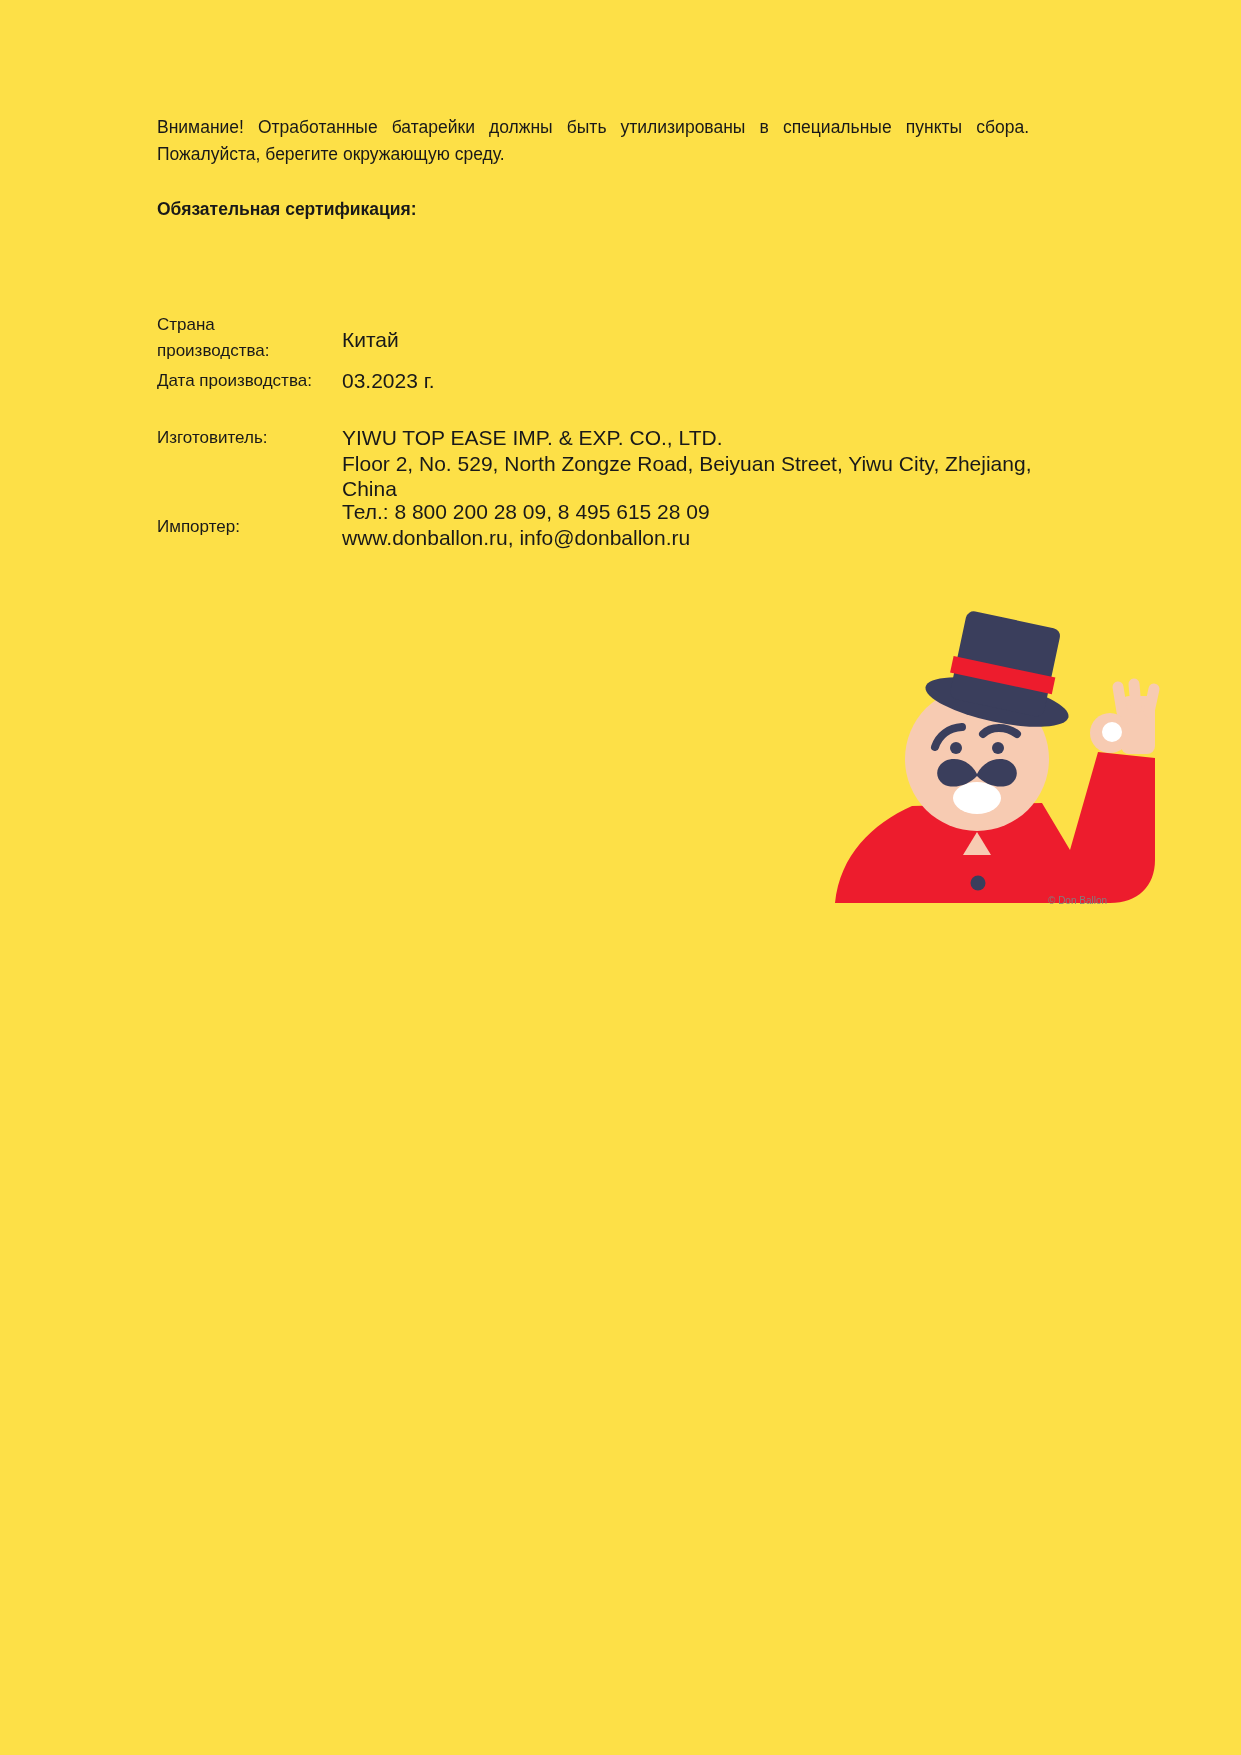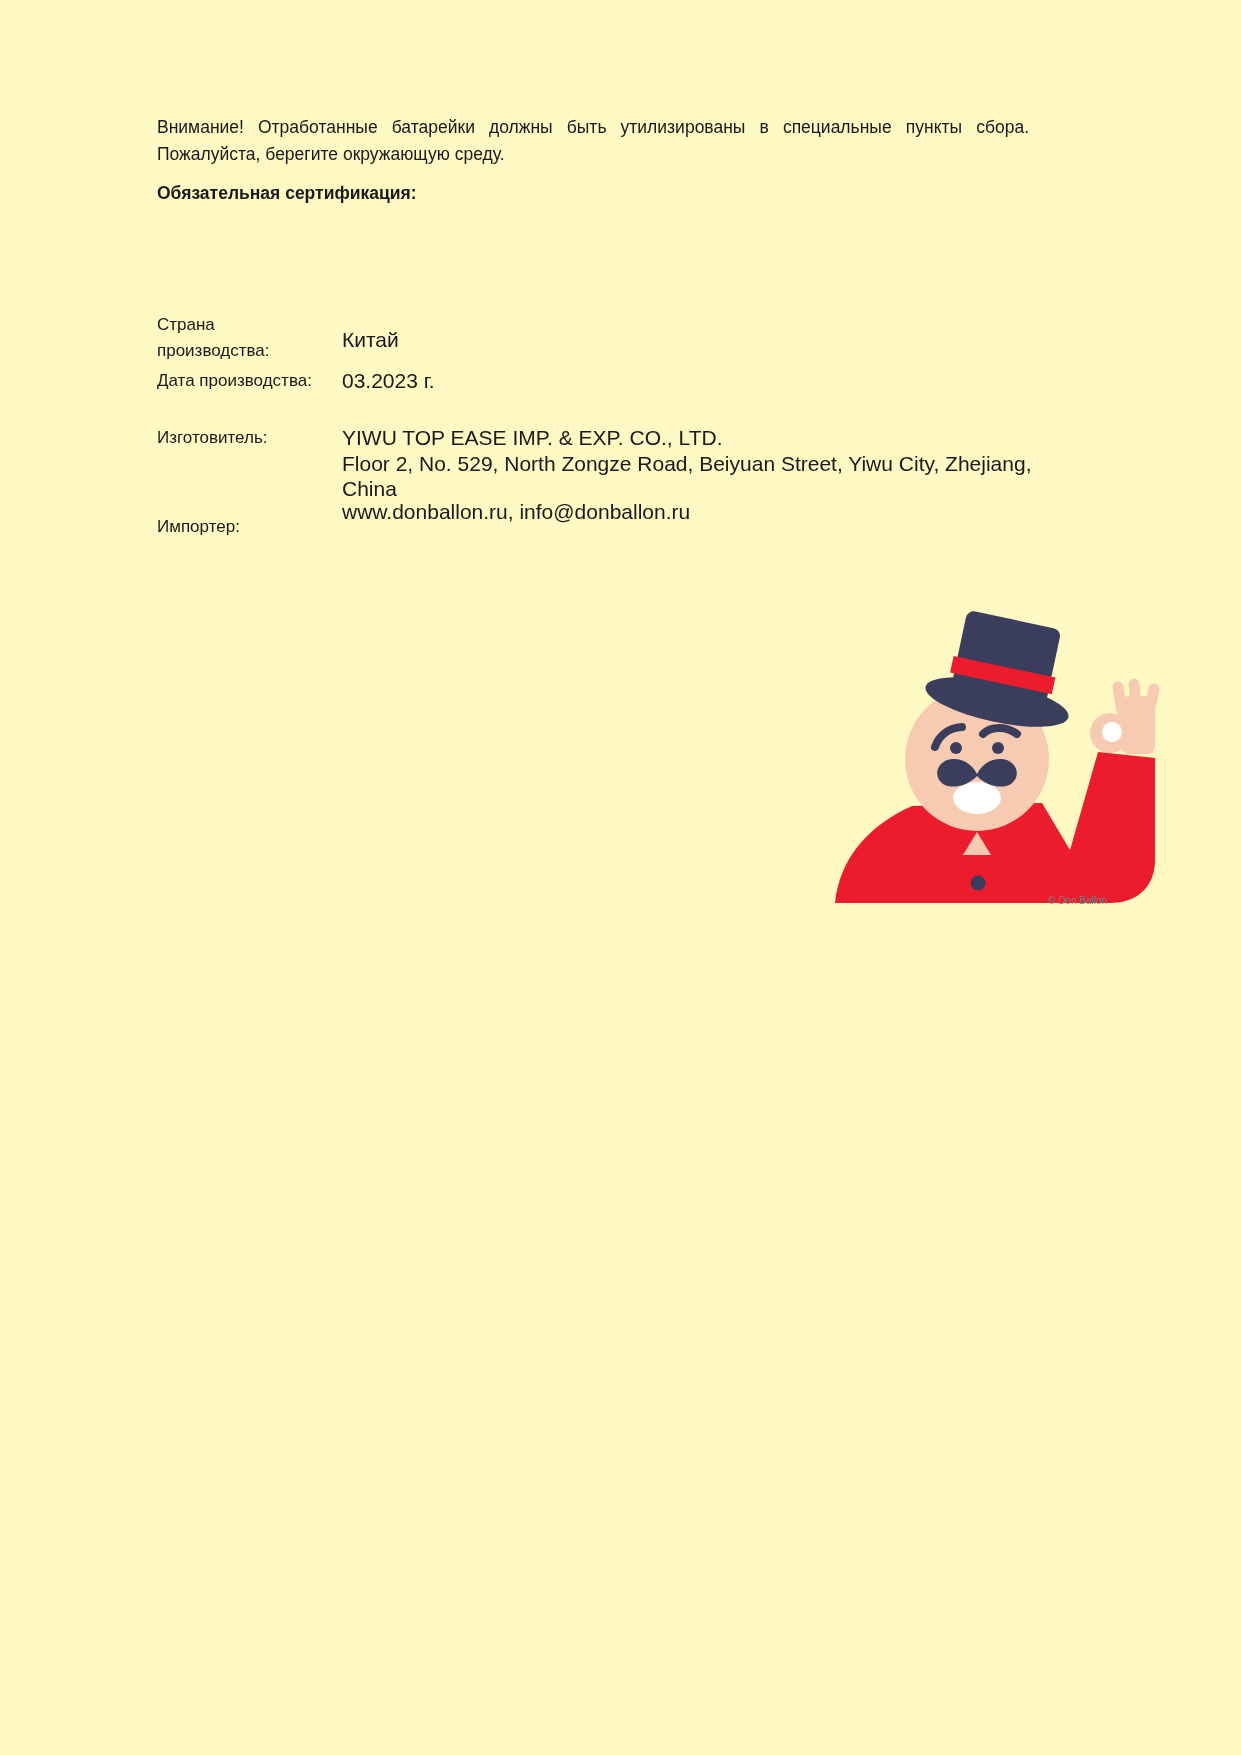--- a/index.html
+++ b/index.html
@@ -1,19 +1,19 @@
 <!DOCTYPE html>
 <html><head>
 <meta charset="utf-8">
 <style>
   html,body{margin:0;padding:0;background:#fff;}
   .page{
     position:relative;
     width:1241px;height:1755px;
-    background:#fef9c3;
+    background:#fde047;
     font-family:"Liberation Sans", sans-serif;
     color:#191919;
     overflow:hidden;
   }
   .para{
     position:absolute;
     left:157px;width:872px;
     font-size:17.5px;line-height:27px;
     text-align:justify;
   }
@@ -46,37 +46,38 @@
     white-space:nowrap;
   }
 </style>
 </head>
 <body>
 
 <div class="page">
 
   <div class="para" style="top:114px;">Внимание! Отработанные батарейки должны быть утилизированы в специальные пункты сбора. Пожалуйста, берегите окружающую среду.</div>
 
-  <div class="heading" style="top:182px;">Обязательная сертификация:</div>
+  <div class="heading" style="top:198px;">Обязательная сертификация:</div>
 
 
   <div class="row-label" style="top:312px;width:160px;">Страна производства:</div>
   <div class="row-value" style="top:327px;">Китай</div>
 
   <div class="row-label" style="top:368px;width:250px;">Дата производства:</div>
   <div class="row-value" style="top:368px;">03.2023 г.</div>
 
   <div class="row-label" style="top:425px;width:250px;">Изготовитель:</div>
   <div class="row-value" style="top:425px;">
     <div>YIWU TOP EASE IMP. &amp; EXP. CO., LTD.</div>
     <div>Floor 2, No. 529, North Zongze Road, Beiyuan Street, Yiwu City, Zhejiang, China</div>
   </div>
 
   <div class="row-label" style="top:514px;width:250px;">Импортер:</div>
   <div class="row-value" style="top:499px;">
+    <div>Тел.: 8 800 200 28 09, 8 495 615 28 09</div>
     <div>www.donballon.ru, info@donballon.ru</div>
   </div>
 
   <svg class="mascot" viewBox="0 0 460 375">
 
     <g>
       <rect x="381" y="156" width="34" height="58" rx="8" fill="#F7CBB2"></rect>
       <path d="M382,172 L378,147" fill="none" stroke-width="11" stroke-linecap="round" stroke="#F7CBB2"></path>
       <path d="M396,168 L394,144" fill="none" stroke-width="11" stroke-linecap="round" stroke="#F7CBB2"></path>
       <path d="M409,172 L414,149" fill="none" stroke-width="11" stroke-linecap="round" stroke="#F7CBB2"></path>

